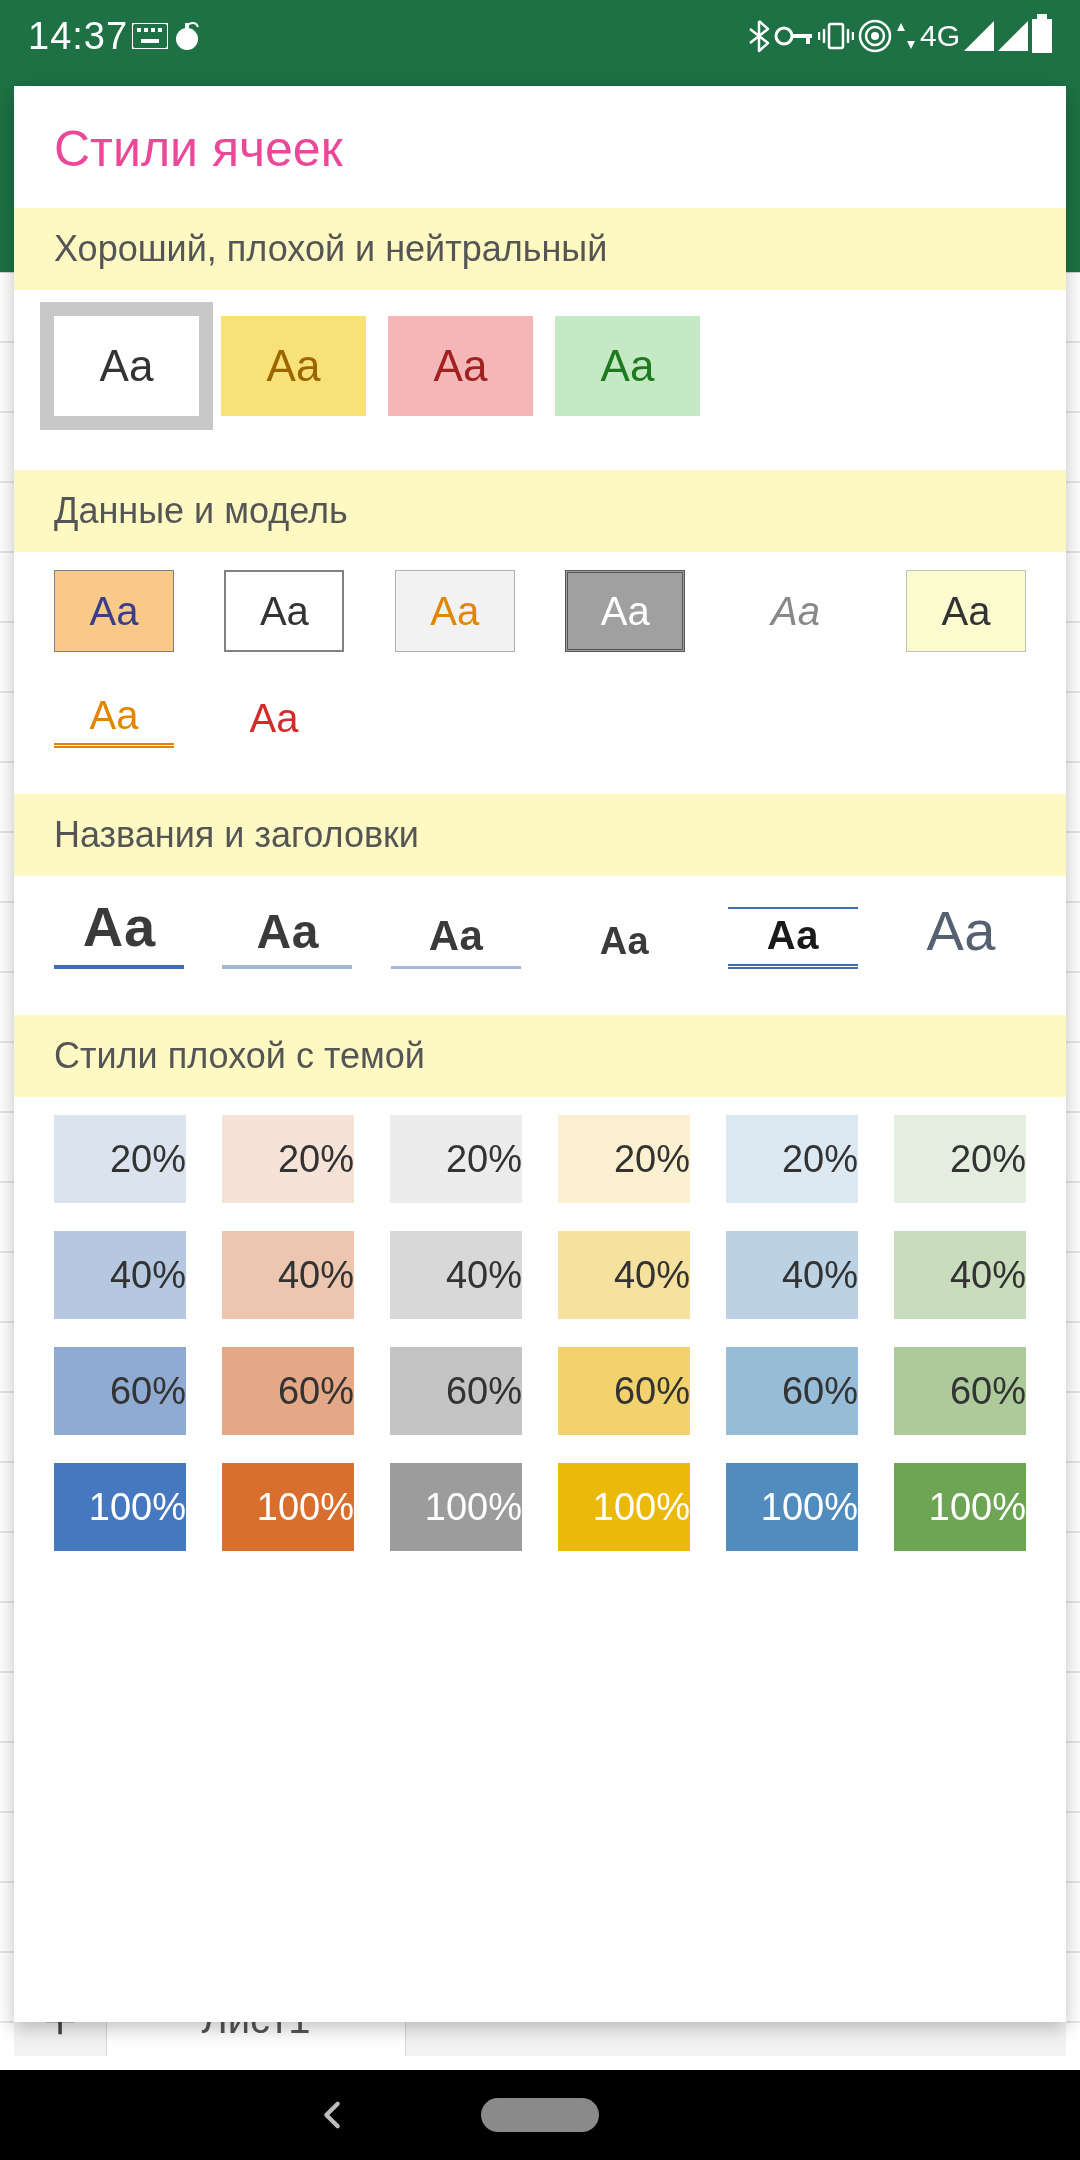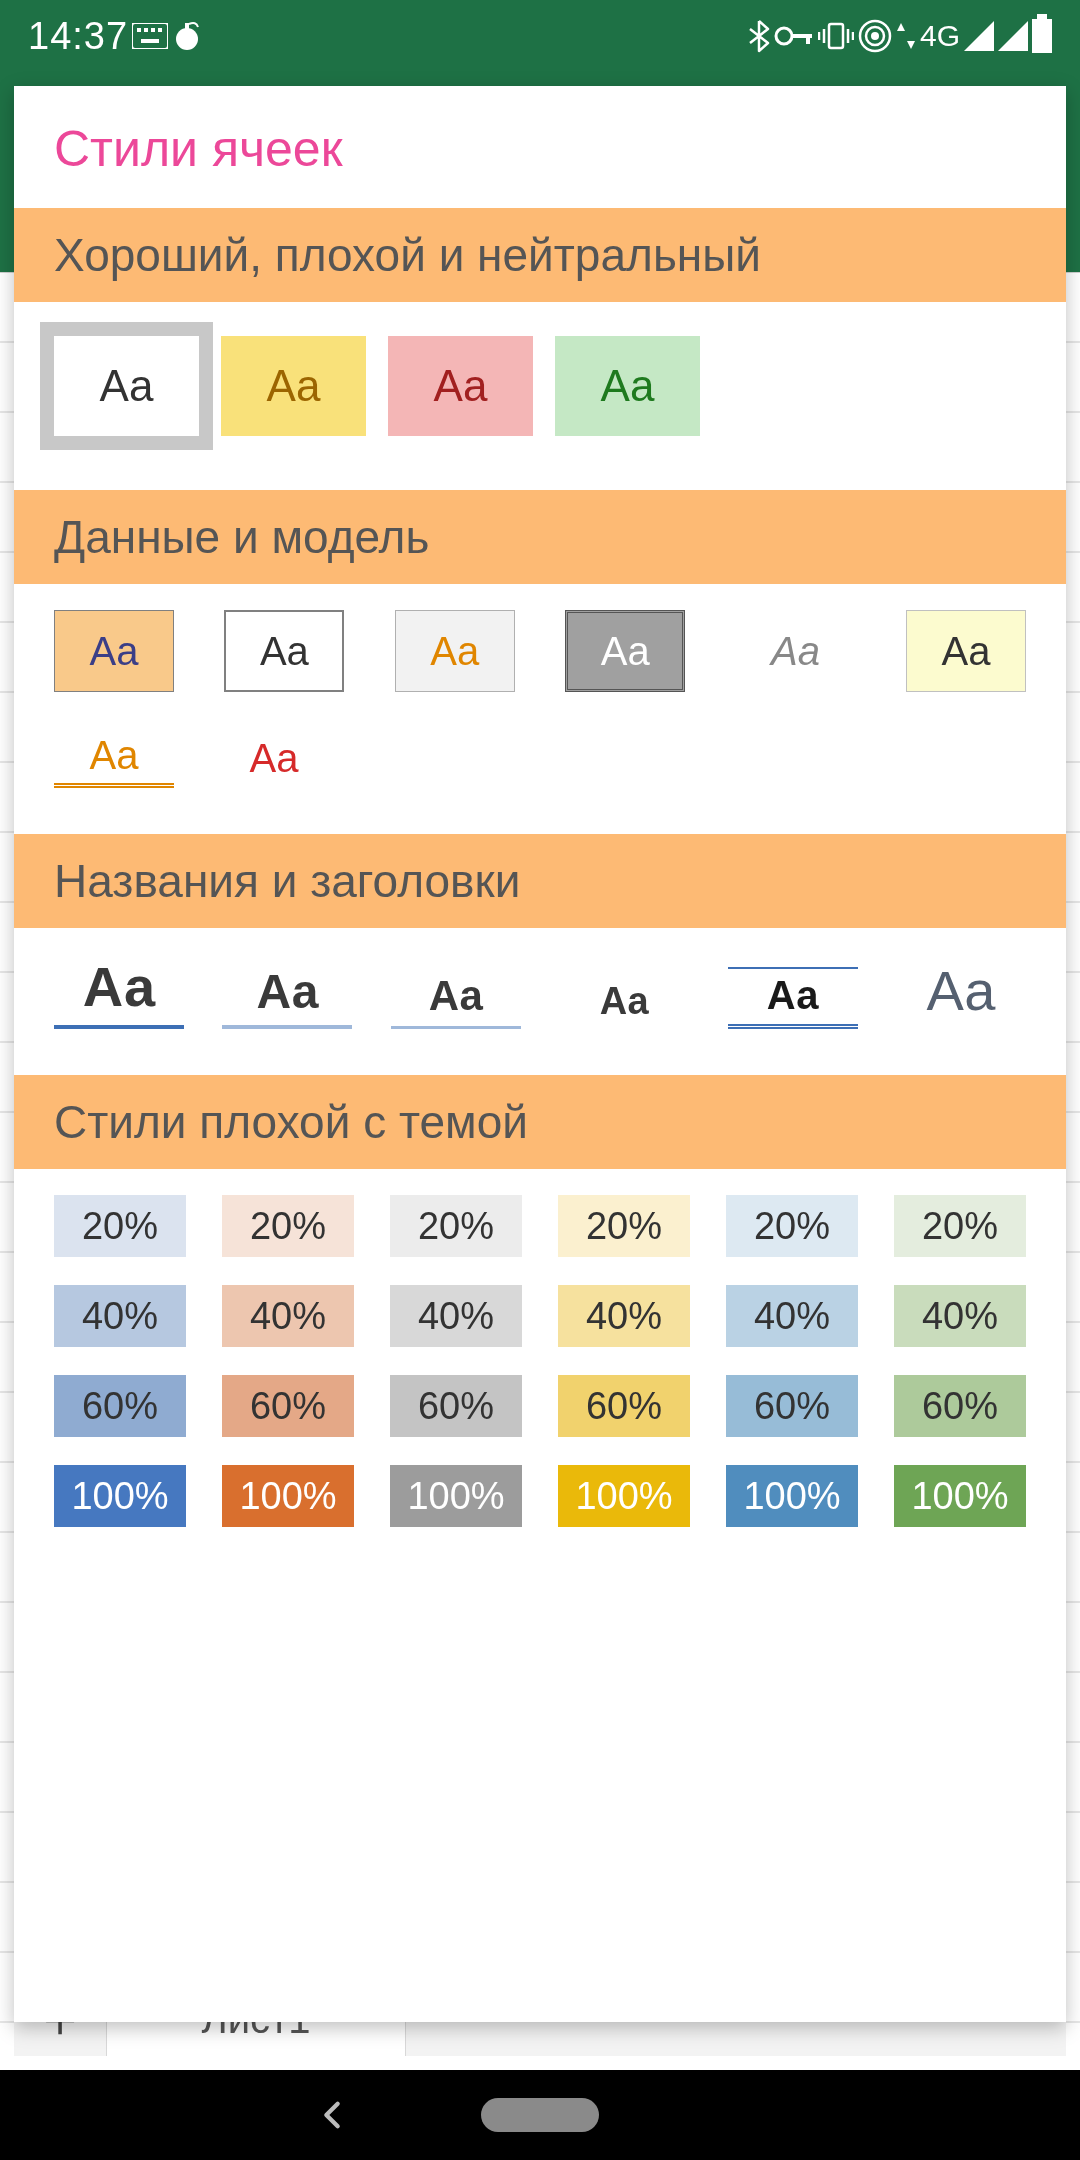--- a/index.html
+++ b/index.html
@@ -18,41 +18,41 @@
   .rows-bg { position:absolute; left:0; right:0; top:272px; bottom:90px; background:
       repeating-linear-gradient(to bottom, #ffffff 0, #ffffff 68px, #e6e6e6 68px, #e6e6e6 70px);
       border-top:1px solid #d0d0d0;
   }
 
   
   .panel { position:absolute; left:14px; right:14px; top:86px; bottom:138px; background:#fff;
            box-shadow:0 6px 18px rgba(0,0,0,0.25); display:flex; flex-direction:column; overflow:hidden;}
   .panel-title { font-size:50px; font-weight:400; color:#ec4899; padding:34px 40px 30px; }
 
-  .section-header { background:#fdba74; color:#555; font-size:46px; padding:20px 40px; }
-  .section-body { background:#fff; padding:26px 40px 46px; }
+  .section-header { background:#fef9c3; color:#555; font-size:36px; padding:20px 40px; }
+  .section-body { background:#fff; padding:18px 40px 46px; }
 
   
   .style-row { display:flex; gap:22px; margin-top:8px; margin-bottom:8px; }
 
   .style-cell { width:132px; height:84px; display:flex; align-items:center; justify-content:center;
                 font-size:40px; cursor:pointer; }
   .style-cell.big { width:145px; height:100px; font-size:44px; }
   .style-cell.selected { outline:14px solid #c8c8c8; outline-offset:0; }
 
   .data-row1 { display:flex; gap:28px; align-items:center; }
   .data-row1 .style-cell, .data-row2 .style-cell { width:120px; height:82px; font-size:40px; }
   .data-row2 { display:flex; gap:40px; margin-top:36px; }
 
   .headings-row { display:flex; gap:36px; align-items:flex-end; }
   .heading-cell { min-width:130px; text-align:center; padding-bottom:6px; cursor:pointer; }
 
   
   .theme-grid { display:grid; grid-template-columns: repeat(6, 1fr); gap:28px 36px; }
-  .theme-cell { height:62px; display:flex; align-items:center; justify-content:center; font-size:38px; color:#333; cursor:pointer;}
+  .theme-cell { height:88px; display:flex; align-items:center; justify-content:flex-end; font-size:38px; color:#333; cursor:pointer;}
   .theme-cell.dark { color:#fff; }
 
   
   .sheet-tabs { position:absolute; left:14px; right:14px; bottom:104px; height:76px; background:#f3f3f3;
                 display:flex; align-items:stretch; border-top:1px solid #d8d8d8; z-index:0;}
   .sheet-tabs .plus { width:92px; display:flex; align-items:center; justify-content:center; font-size:54px; color:#444; cursor:pointer; }
   .sheet-tabs .tab { background:#fff; border:1px solid #d8d8d8; border-bottom:none; min-width:300px;
                      display:flex; align-items:center; justify-content:center; font-size:40px; color:#555; cursor:pointer; }
 
   

